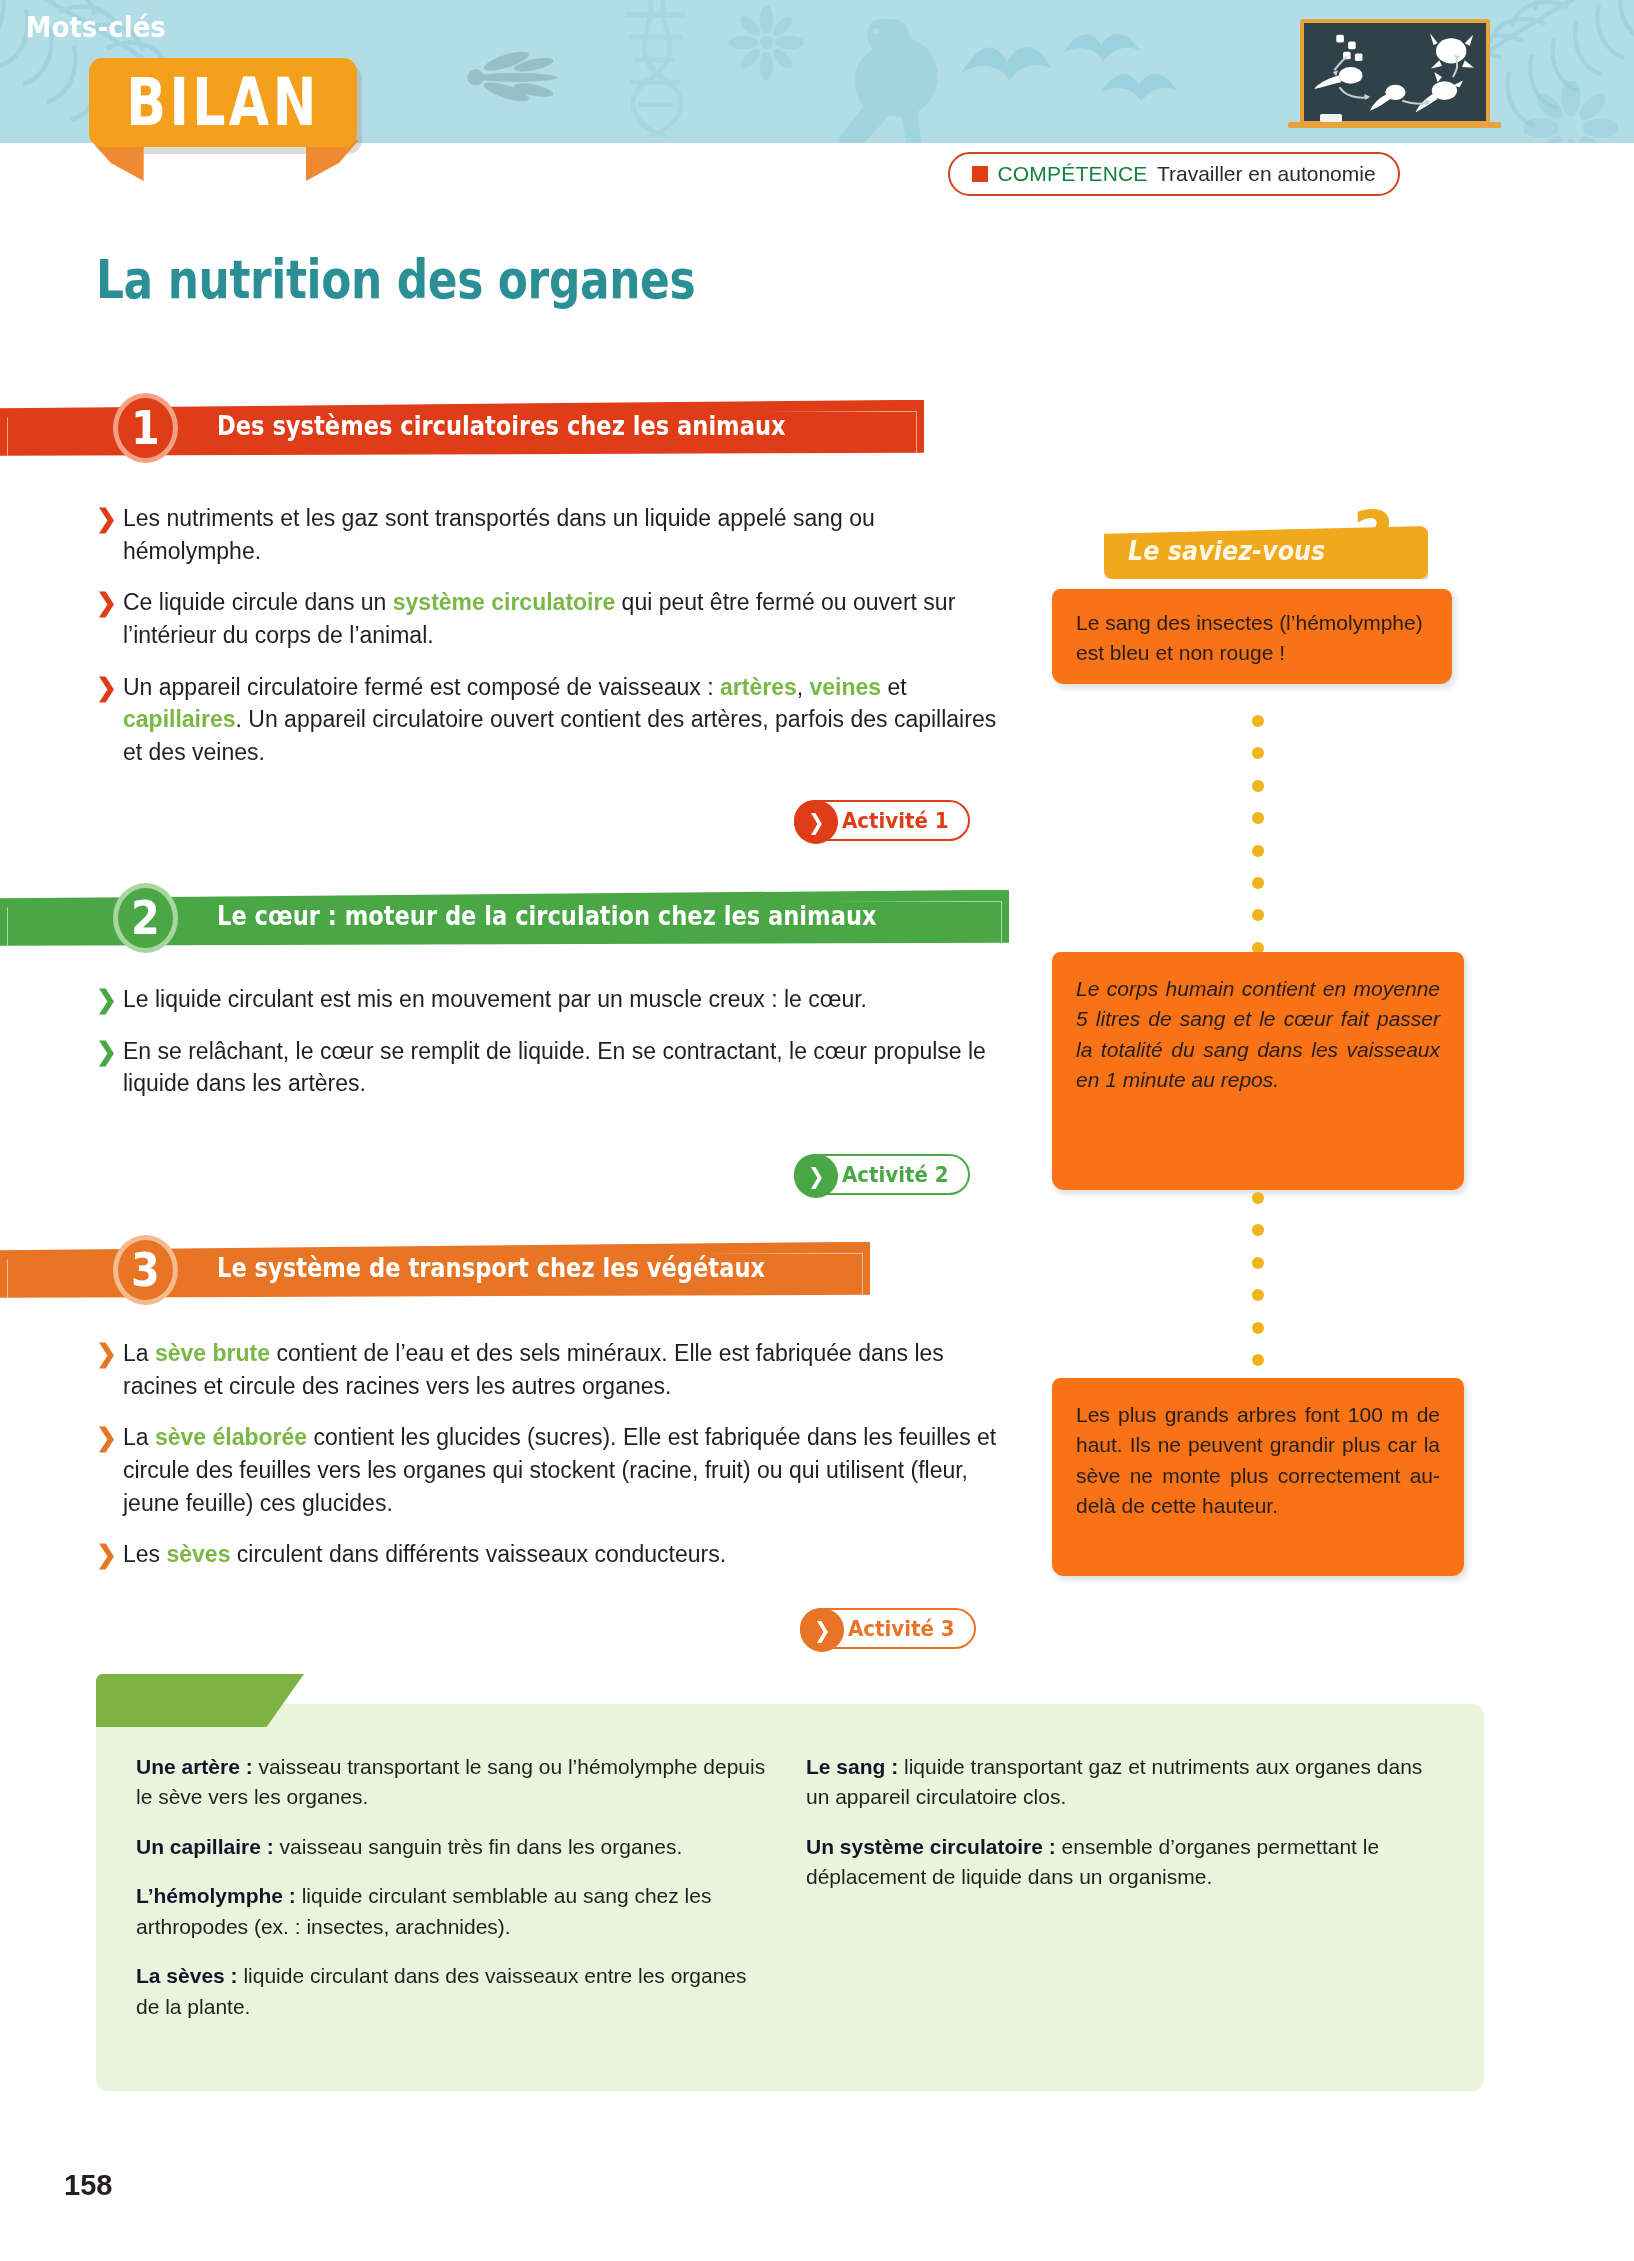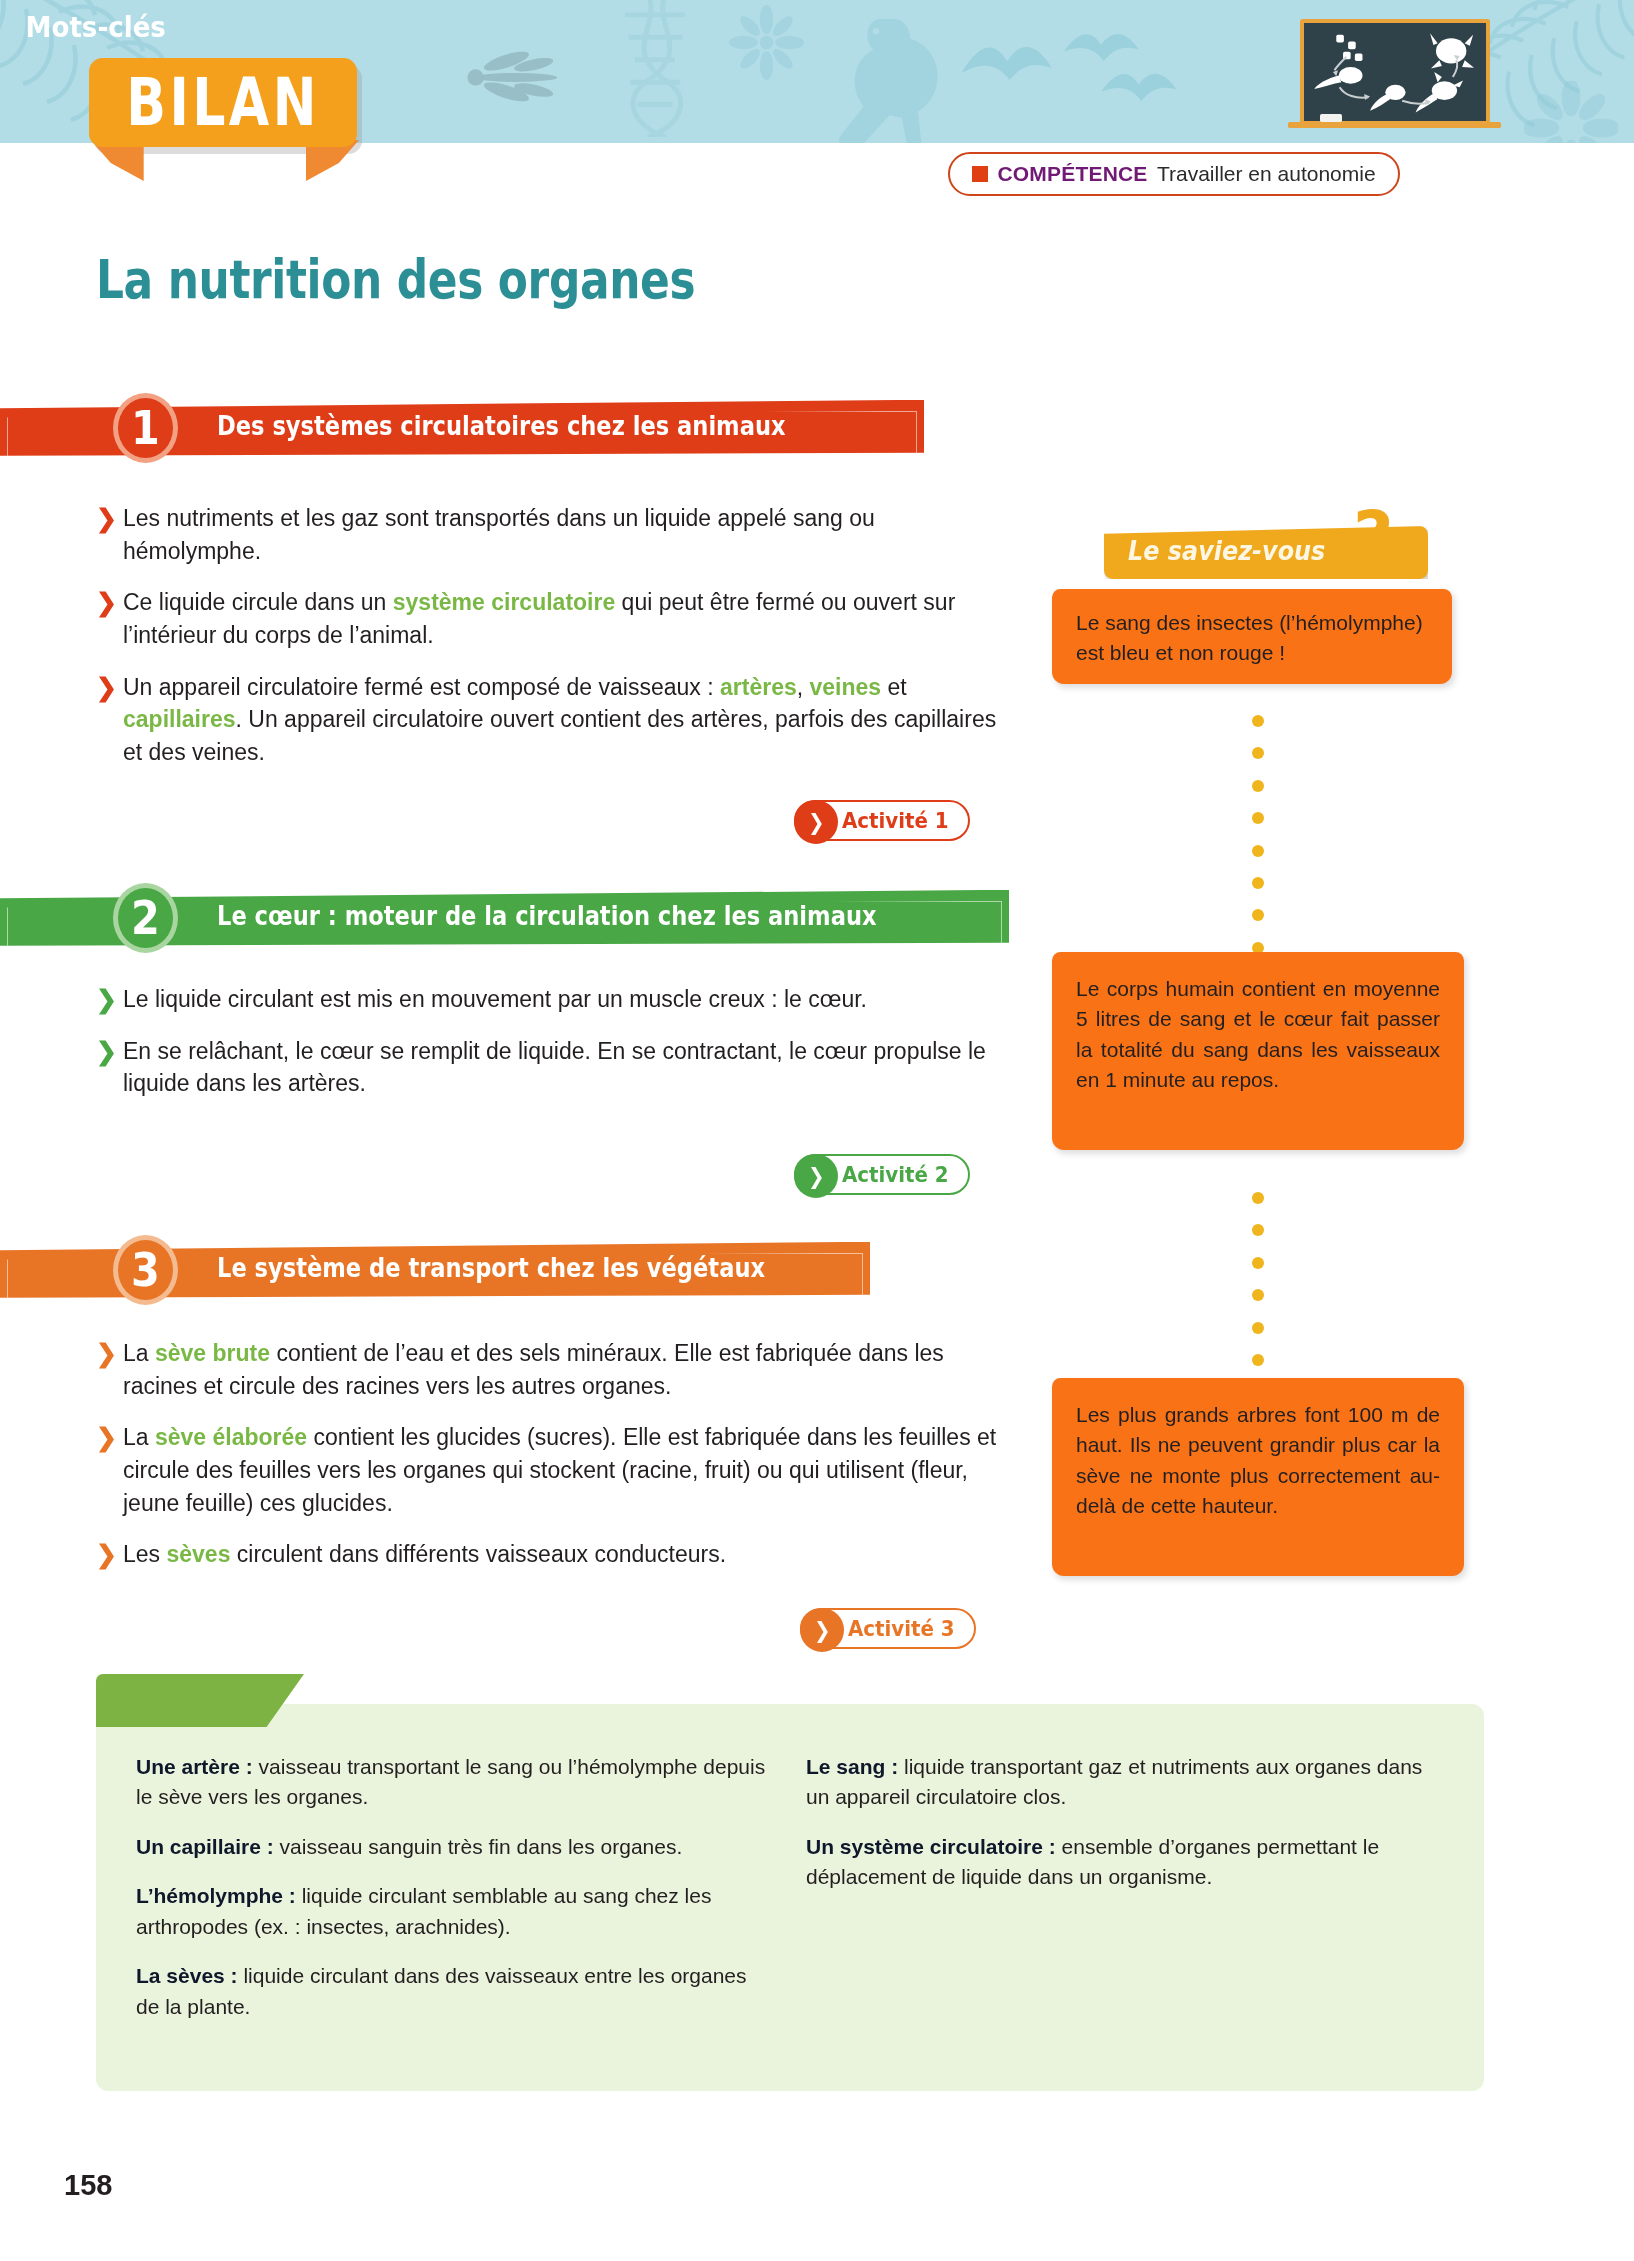--- a/index.html
+++ b/index.html
@@ -68,21 +68,21 @@
 
   
   .competence{
     position:absolute; left:948px; top:152px;
     height:44px; padding:0 22px;
     background:#ffffff; border:2.6px solid #cf4418; border-radius:24px;
     display:flex; align-items:center; gap:9.4px;
     box-sizing:border-box; font-size:21px; color:#2b2b2b;
   }
   .comp-square{width:16px;height:16px;background:#e03e13;display:inline-block;}
-  .comp-label{color:#701a75; font-weight:700; letter-spacing:0.2px;}
+  .comp-label{color:#15803d; font-weight:400; letter-spacing:0.2px;}
 
   
   .page-title{
     position:absolute; left:96px; top:249px;
     font-size:53px; font-weight:700; color:#2d8f96;
     font-family:"DejaVu Sans", sans-serif; font-stretch:condensed;
     transform:scaleX(.92); transform-origin:left center;
     letter-spacing:-0.4px;
   }
 
@@ -163,21 +163,21 @@
   #act3 .act-circle{background:#e87426;}
 
   
   .info-box{
     position:absolute; background:#f97316; border-radius:8.5px 8.5px 12px 12px;
     box-shadow:2.6px 3.4px 6px rgba(0,0,0,.13);
     box-sizing:border-box; padding:22px 24px;
     font-size:21px; line-height:1.45; color:#231f20;
   }
   #info1{left:1052px; top:589px; width:400px; height:95px; padding-top:19px;}
-  #info2{left:1052px; top:952px; width:412px; height:198px; text-align:justify;}
+  #info2{left:1052px; top:952px; width:412px; height:238px; text-align:justify;font-style:italic;}
   #info3{left:1052px; top:1378px; width:412px; height:198px; text-align:justify;}
 
   
   .saviez{
     position:absolute; left:1104px; top:526px; width:324px; height:53px;
   }
   .saviez-bg{
     position:absolute; left:0; top:0; width:324px; height:53px;
     background:#f0a81c; border-radius:8.5px;
     clip-path:polygon(0 7.7px, 100% 0, 100% 100%, 0 100%);

